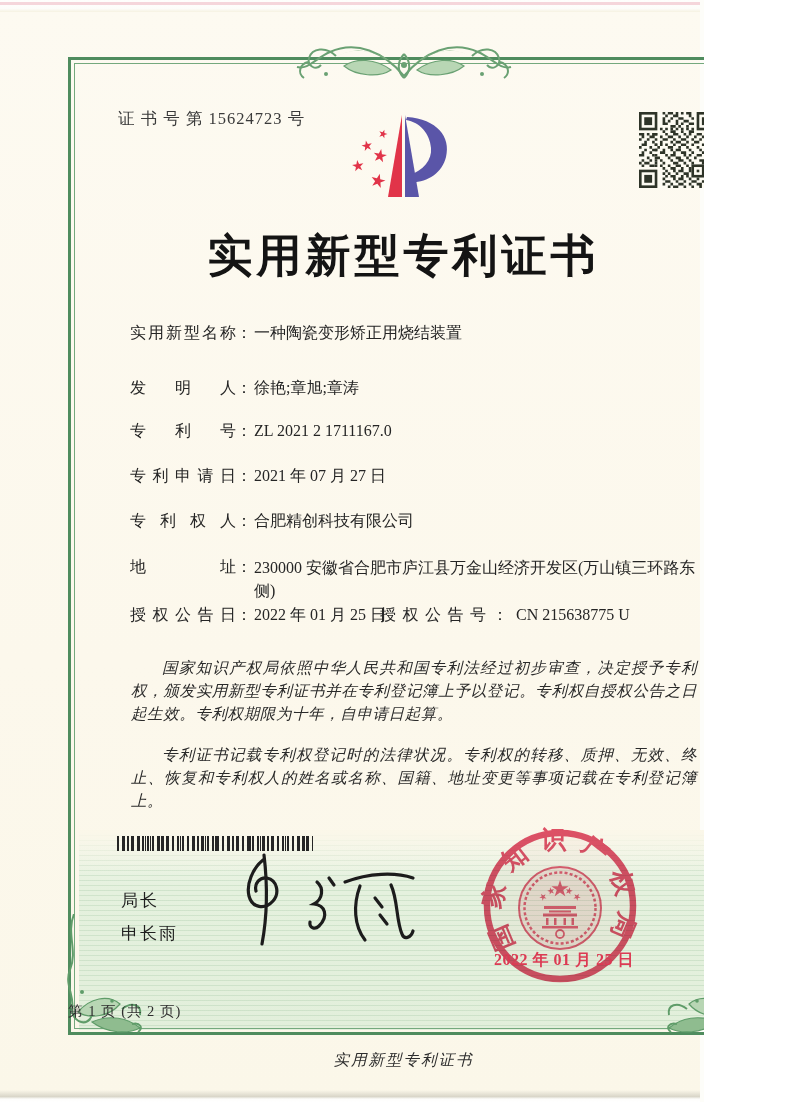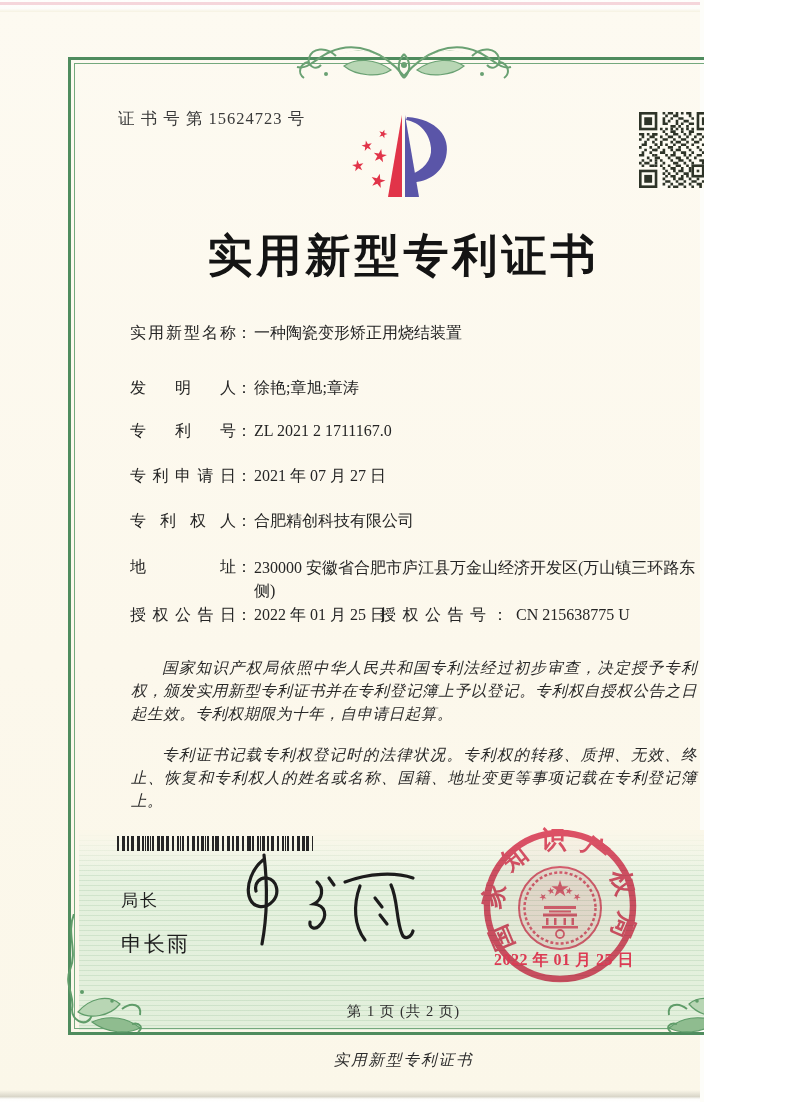--- a/index.html
+++ b/index.html
@@ -55,30 +55,30 @@
   .body-text p{margin:18px;text-indent:2em;text-align:justify;letter-spacing:.6px;}
 
   .barcode{position:absolute;left:117px;top:836px;width:196px;height:15px;z-index:3;
     background:
       repeating-linear-gradient(90deg,#252525 0 2px,rgba(0,0,0,0) 2px 5px),
       repeating-linear-gradient(90deg,#252525 0 1px,rgba(0,0,0,0) 1px 7px),
       repeating-linear-gradient(90deg,#252525 0 1px,rgba(0,0,0,0) 1px 11px);}
 
   .director-title{position:absolute;left:121px;top:889px;font-size:17px;z-index:3;
     font-family:"Liberation Sans","DejaVu Sans",sans-serif;color:#1f1f1f;letter-spacing:2px;}
-  .director-name{position:absolute;left:121px;top:922px;font-size:21px;z-index:3;
-    font-family:Liberation Mono, monospace;color:#1f1f1f;letter-spacing:2px;margin-top:8px;}
+  .director-name{position:absolute;left:121px;top:922px;font-size:17px;z-index:3;
+    font-family:Liberation Mono, monospace;color:#1f1f1f;letter-spacing:2px;}
 
   .signature{position:absolute;left:233px;top:850px;z-index:4;}
 
   .seal{position:absolute;left:474px;top:820px;z-index:5;mix-blend-mode:multiply;opacity:.95;}
   .seal-date{position:absolute;left:489px;top:950px;width:150px;text-align:center;z-index:6;
     font-size:16px;color:#dc3a53;font-weight:700;letter-spacing:.5px;}
 
-  .page-number{position:absolute;left:68px;top:1002px;width:671px;text-align:center;z-index:3;
+  .page-number{position:absolute;left:68px;top:1002px;width:671px;text-align:left;z-index:3;
     font-size:14.5px;color:#2e2e2e;letter-spacing:1px;}
   .back-note{position:absolute;left:68px;top:1050px;width:671px;text-align:center;z-index:3;
     font-size:15.5px;color:#2e2e2e;font-style:italic;letter-spacing:2px;}
 
   .ornament-top{position:absolute;left:294px;top:30px;z-index:3;}
   .flourish-left{position:absolute;left:62px;top:914px;z-index:2;}
   .flourish-right{position:absolute;left:657px;top:914px;z-index:2;transform:scaleX(-1);}
 </style>
 </head>
 <body>

